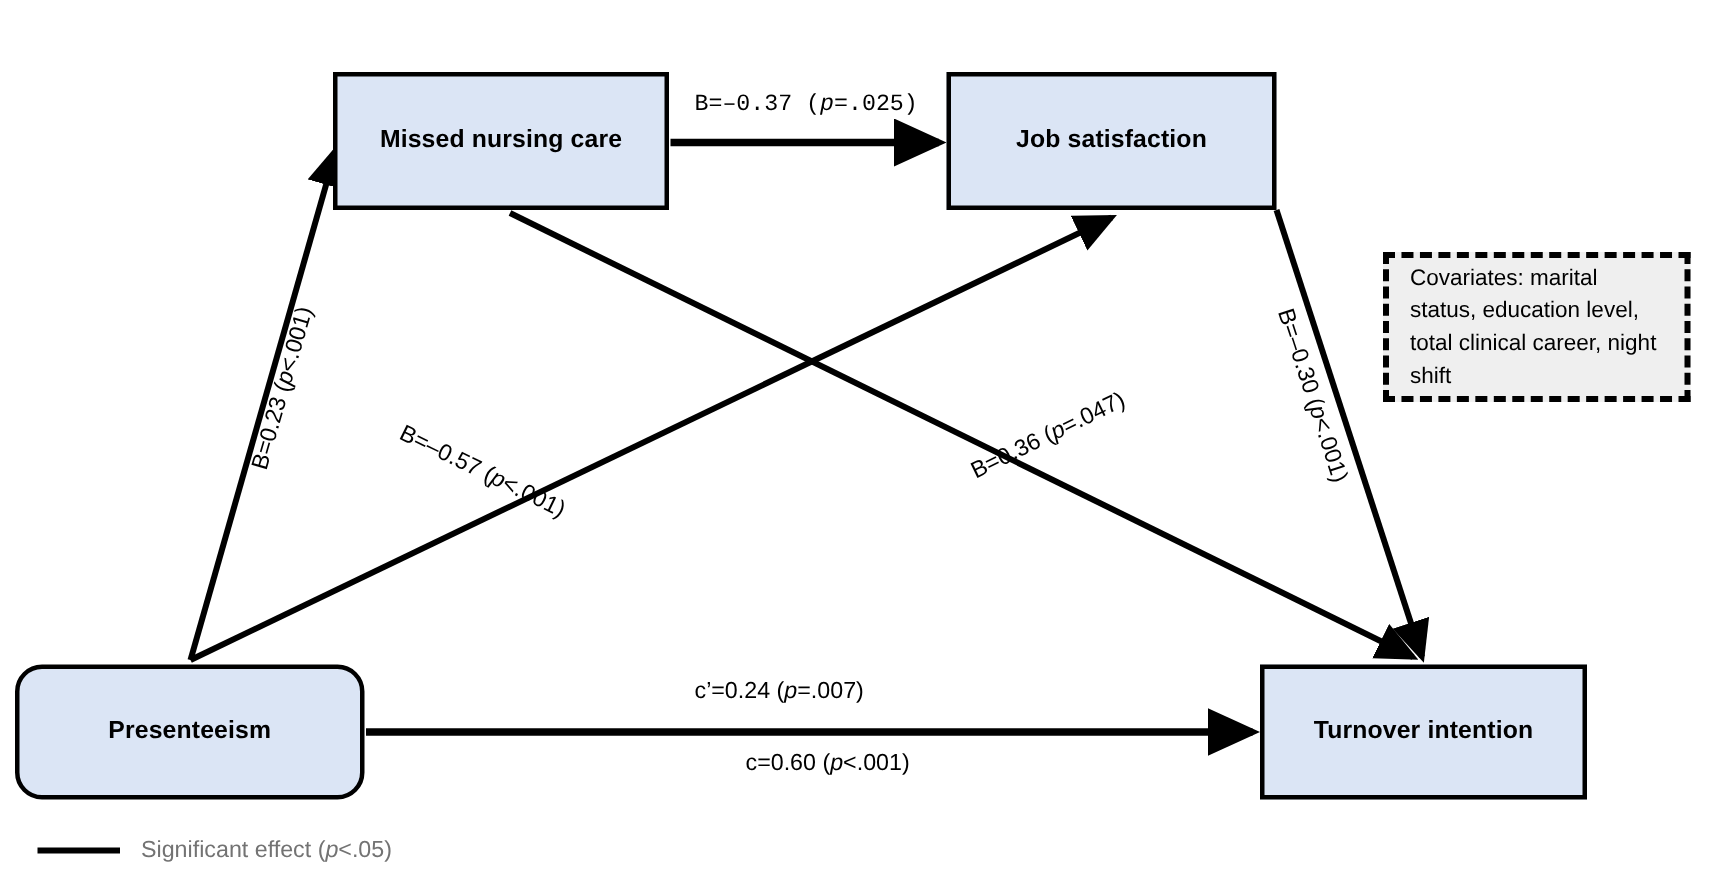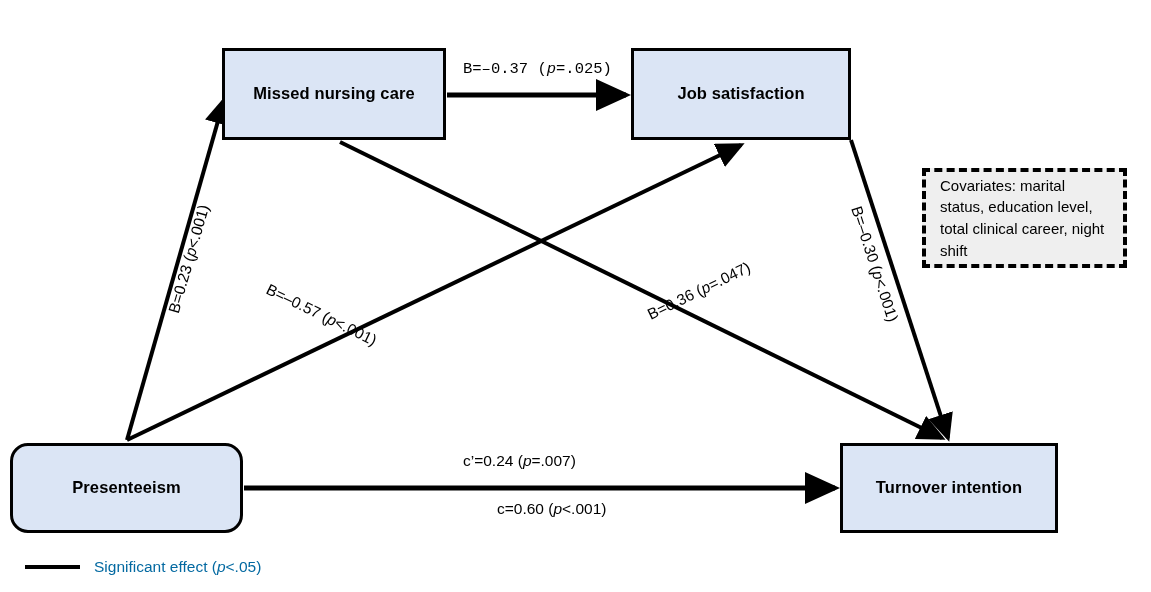--- a/index.html
+++ b/index.html
@@ -74,21 +74,21 @@
     align-items: center;
     gap: 14px;
   }
   .legend-line {
     width: 55px;
     height: 4px;
     background: #000000;
   }
   .legend-text {
     font-size: 15.5px;
-    color: #0369a1;
+    color: #737373;
     white-space: nowrap;
   }
   .ital { font-style: italic; }
 </style>
 </head>
 <body>
 
 <div id="diagram-root">
 
   <svg class="diagram-canvas" viewBox="0 0 1151 592">

